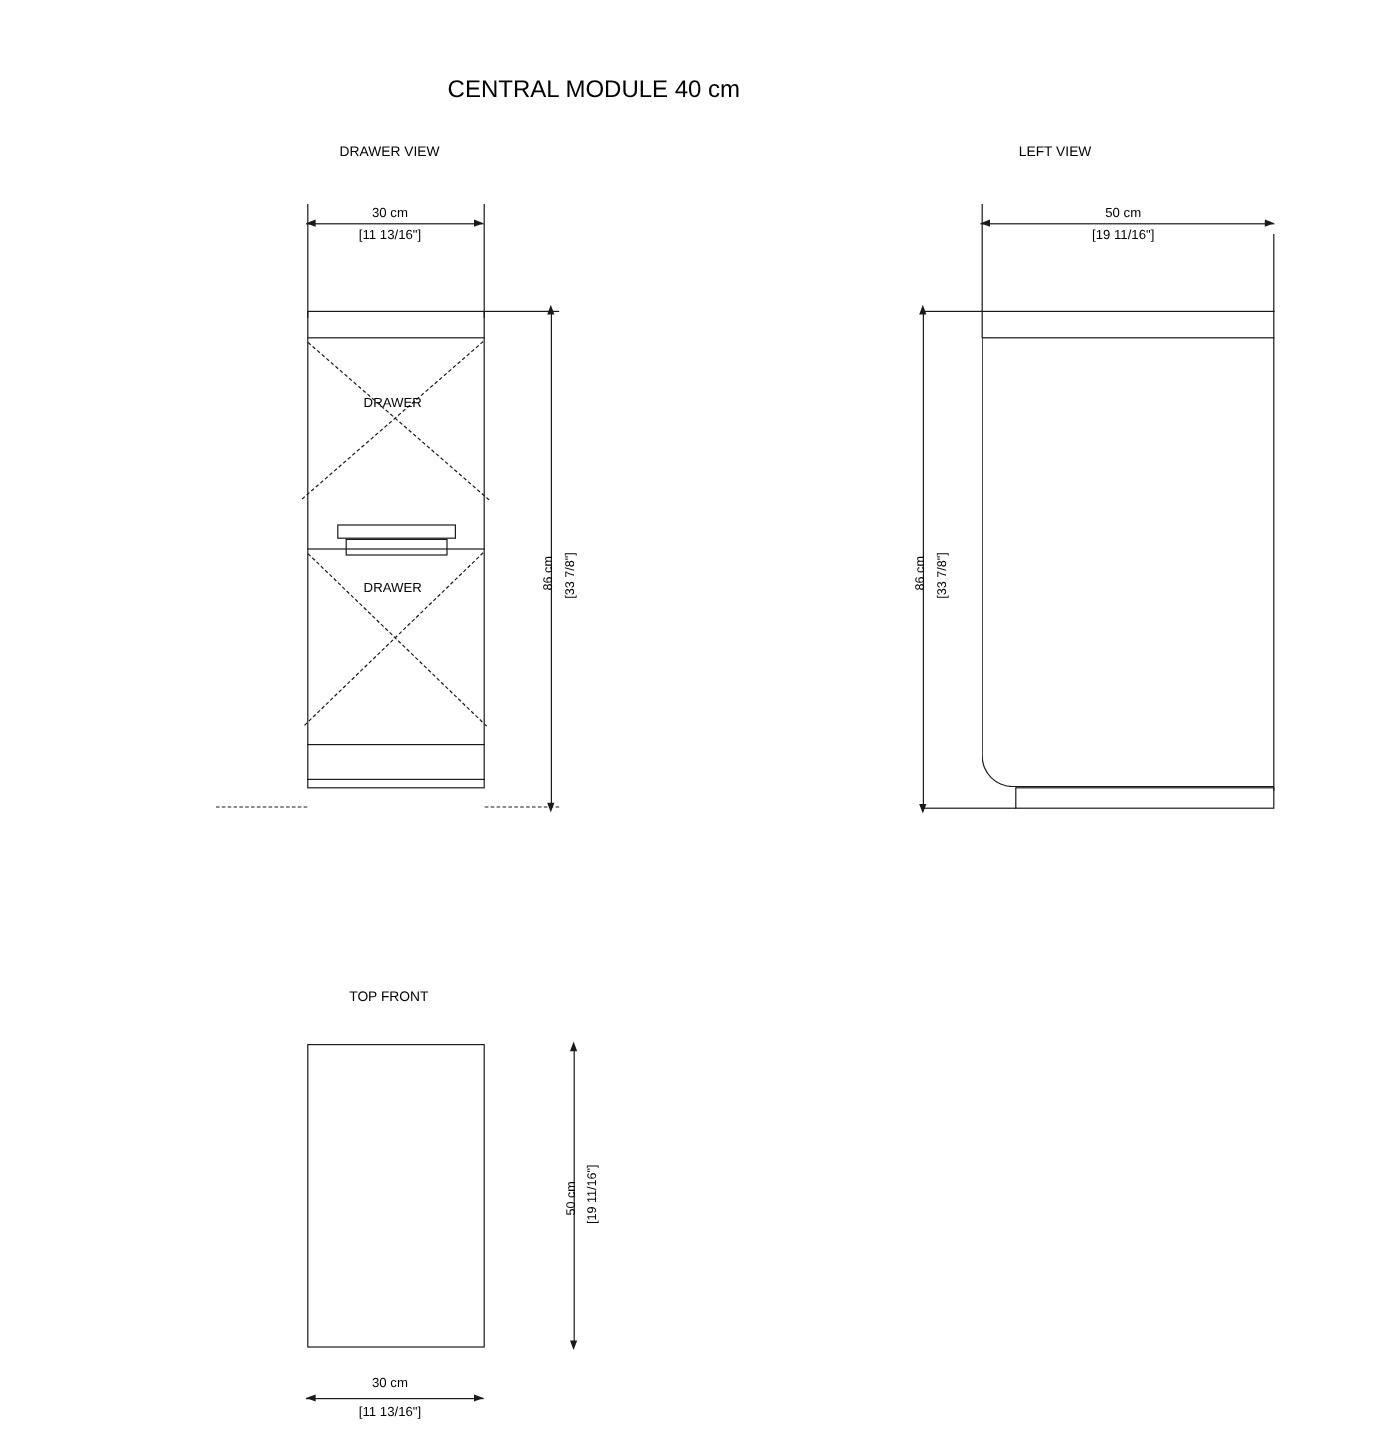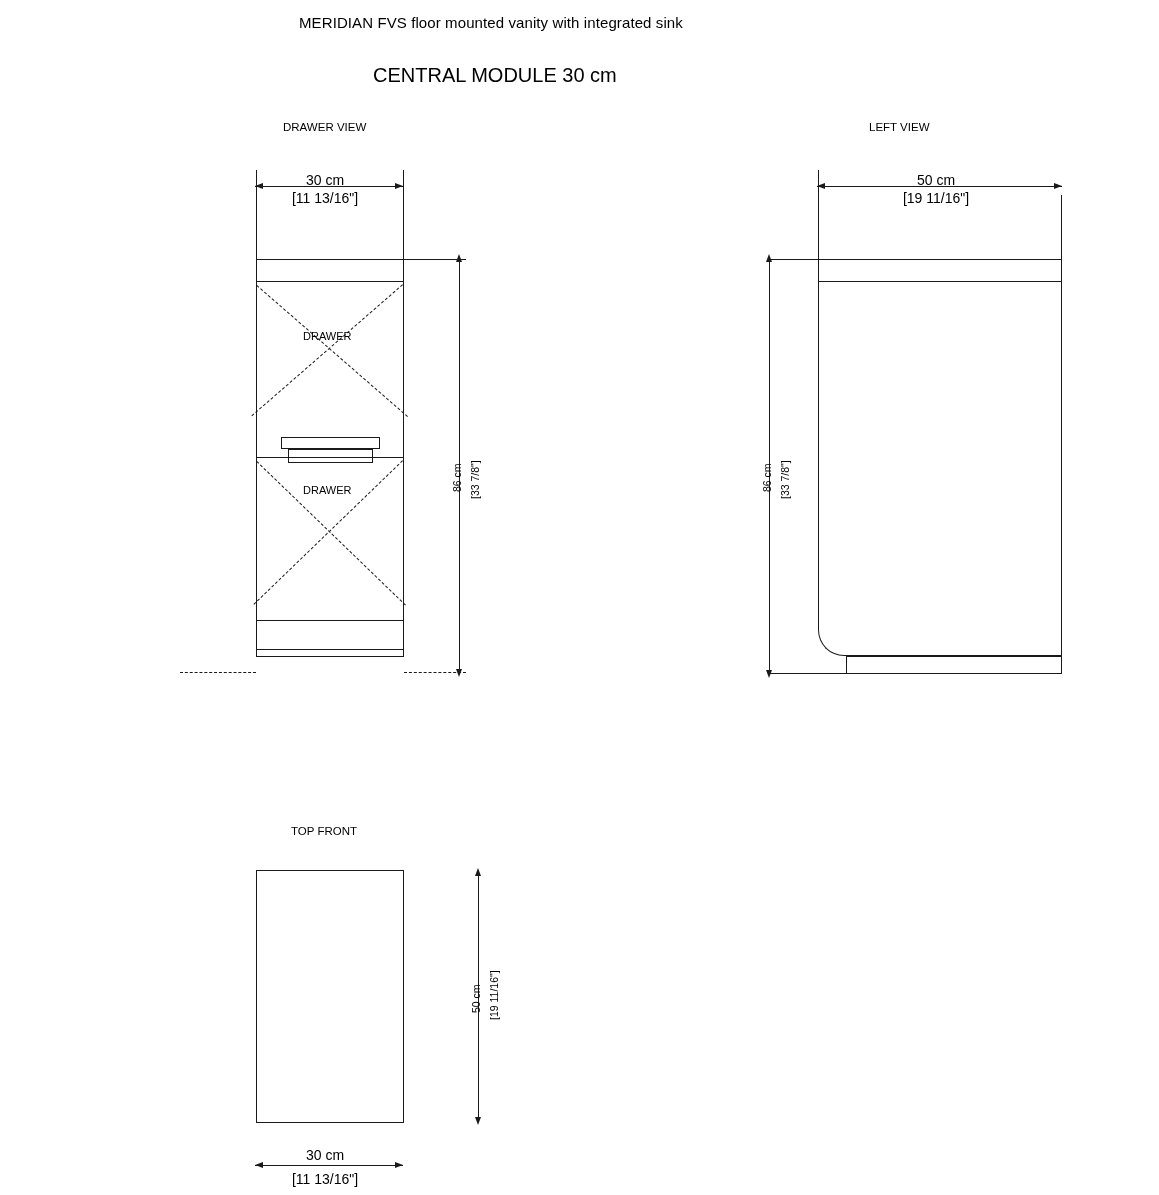--- a/index.html
+++ b/index.html
@@ -27,21 +27,21 @@
     font-size: 15px;
     letter-spacing: 0.1px;
   }
   .title-sub {
     font-size: 20px;
   }
   .view-label {
     font-size: 11.5px;
   }
   .dim-label {
-    font-size: 14px;
+    font-size: 11px;
     text-align: center;
   }
   .dim-label-vert {
     font-size: 10.5px;
     transform-origin: 0 0;
     transform: rotate(-90deg);
   }
   .drawer-label {
     font-size: 11px;
   }
@@ -101,22 +101,21 @@
     border-bottom: 1px solid #1a1a1a;
     border-bottom-left-radius: 26px;
     box-sizing: border-box;
   }
 </style>
 </head>
 <body>
 
 <div id="sheet">
 
-  <div class="txt title-main" style="left:299px; top:15px;">MERIDIAN FVS floor mounted vanity with integrated sink</div>
-  <div class="txt title-sub" style="left:373px; top:65px;">CENTRAL MODULE 30 cm</div>
+  <div class="txt title-sub" style="left:373px; top:65px;">CENTRAL MODULE 40 cm</div>
 
   <div class="txt view-label" style="left:283px; top:122px;">DRAWER VIEW</div>
 
   <div class="txt dim-label" style="left:285px; top:173px; width:80px;">30 cm</div>
   <div class="txt dim-label" style="left:285px; top:191px; width:80px;">[11 13/16"]</div>
   <div class="ln h1" style="left:255px; top:186px; width:148px;"></div>
   <div class="arrow arrow-l" style="left:255px; top:183px;"></div>
   <div class="arrow arrow-r" style="left:395px; top:183px;"></div>
 
   <div class="ln v1" style="left:256px; top:170px; height:95px;"></div>
@@ -145,21 +144,21 @@
   <div class="dash-h" style="left:180px; top:672px; width:76px;"></div>
   <div class="dash-h" style="left:404px; top:672px; width:62px;"></div>
 
   <div class="ln v1" style="left:459px; top:258px; height:415px;"></div>
   <div class="arrow arrow-u" style="left:456px; top:254px;"></div>
   <div class="arrow arrow-d" style="left:456px; top:669px;"></div>
   <div class="ln h1" style="left:404px; top:259px; width:62px;"></div>
   <div class="txt dim-label-vert" style="left:452px; top:492px;">86 cm</div>
   <div class="txt dim-label-vert" style="left:470px; top:499px;">[33 7/8"]</div>
 
-  <div class="txt view-label" style="left:869px; top:122px;">LEFT VIEW</div>
+  <div class="txt view-label" style="left:849px; top:122px;">LEFT VIEW</div>
 
   <div class="txt dim-label" style="left:896px; top:173px; width:80px;">50 cm</div>
   <div class="txt dim-label" style="left:896px; top:191px; width:80px;">[19 11/16"]</div>
   <div class="ln h1" style="left:817px; top:186px; width:245px;"></div>
   <div class="arrow arrow-l" style="left:817px; top:183px;"></div>
   <div class="arrow arrow-r" style="left:1054px; top:183px;"></div>
   <div class="ln v1" style="left:818px; top:170px; height:90px;"></div>
   <div class="ln v1" style="left:1061px; top:195px; height:65px;"></div>
 
   <div class="ln h1" style="left:818px; top:259px; width:244px;"></div>

